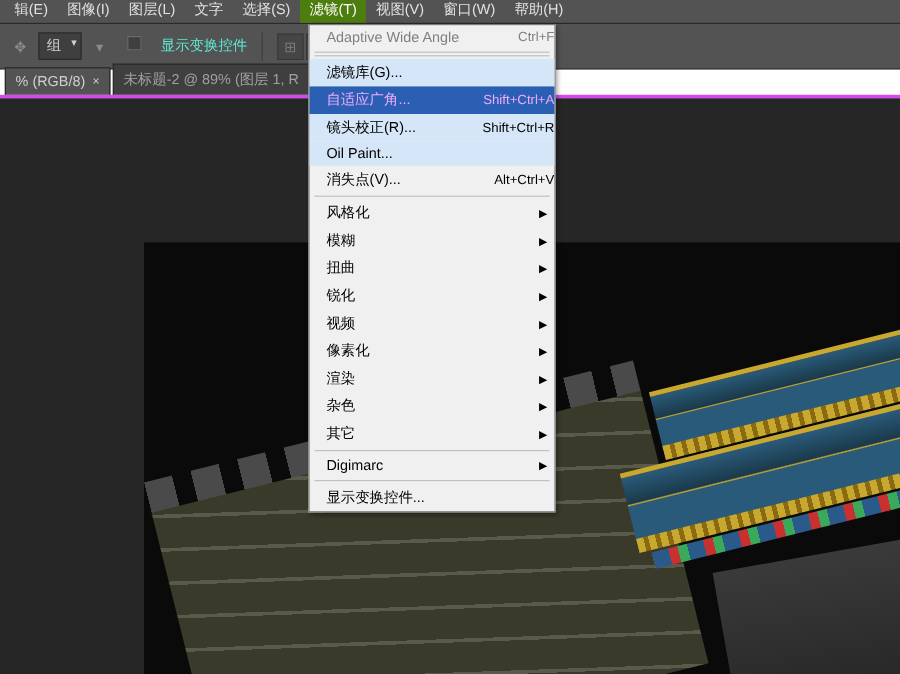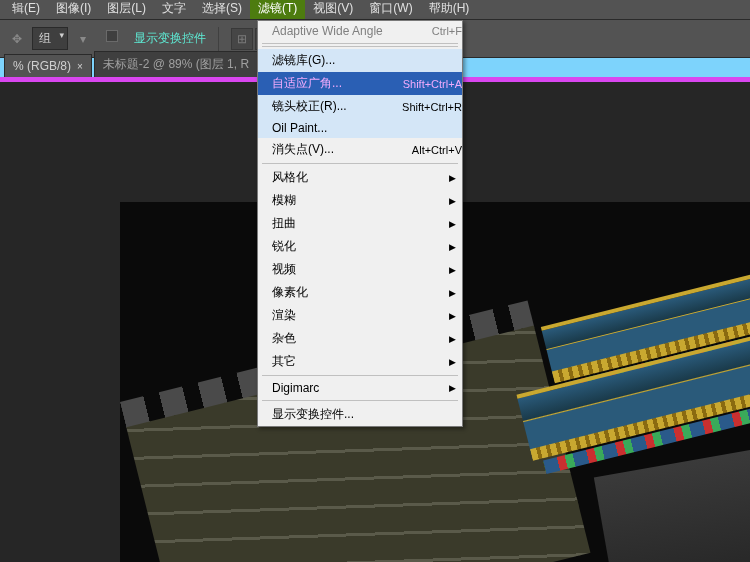--- a/index.html
+++ b/index.html
@@ -9,21 +9,21 @@
 .menubar-item.active{background:#4d7c0f;color:#fff}
 .toolbar{background:#535353;height:38px;display:flex;align-items:center;padding-left:8px;border-bottom:1px solid #2a2a2a;gap:6px}
 .tb-select{background:#3f3f3f;color:#d0d0d0;border:1px solid #2a2a2a;padding:2px 16px 2px 6px;position:relative}
 .tb-select:after{content:"▾";position:absolute;right:3px;top:2px;font-size:9px}
 .tb-icon{width:18px;height:18px;display:flex;align-items:center;justify-content:center;color:#8a8a8a}
 .tb-check{display:flex;align-items:flex-start;gap:16px;color:#5eead4;margin-left:8px}
 .tb-checkbox{width:12px;height:12px;border:1px solid #6a6a6a;background:#3f3f3f}
 .tb-sep{width:1px;height:24px;background:#404040;margin:0 6px}
 .tb-btngroup{display:flex;gap:2px}
 .tb-btn{width:22px;height:22px;background:#464646;border:1px solid #383838;display:flex;align-items:center;justify-content:center;color:#7a7a7a}
-.tabbar{background:#7dd3fc;height:24px;display:flex;align-items:flex-end;padding-left:4px;border-bottom:5px solid #d946ef}
+.tabbar{background:#ffffff;height:24px;display:flex;align-items:flex-end;padding-left:4px;border-bottom:3px solid #d946ef}
 .tab{background:#535353;color:#d0d0d0;padding:4px 8px;border:1px solid #2a2a2a;border-bottom:none;font-size:11px;margin-right:2px;display:flex;align-items:center;gap:6px}
 .tab.inactive{background:#3f3f3f;color:#a0a0a0}
 .tab-close{font-size:10px;cursor:default}
 .canvas-area{position:absolute;top:82px;left:0;right:0;bottom:0;background:#262626;display:flex;align-items:flex-start;justify-content:flex-start}
 .canvas{position:absolute;top:120px;left:120px;width:650px;height:460px;background:#0a0a0a}
 .building{position:absolute;right:-40px;top:60px;width:380px;height:400px}
 .roof{position:absolute;top:0;right:0;width:320px;height:140px;transform:rotate(-14deg);transform-origin:right center}
 .roof-tier{position:absolute;width:100%;border-top:4px solid #c9a830;background:linear-gradient(180deg,#2a5a7a 0%,#1a3a4a 40%,#c9a830 42%,#2a5a7a 44%)}
 .roof-t1{top:0;height:50px;width:260px;right:0}
 .roof-t2{top:60px;height:60px;width:320px;right:-20px}

